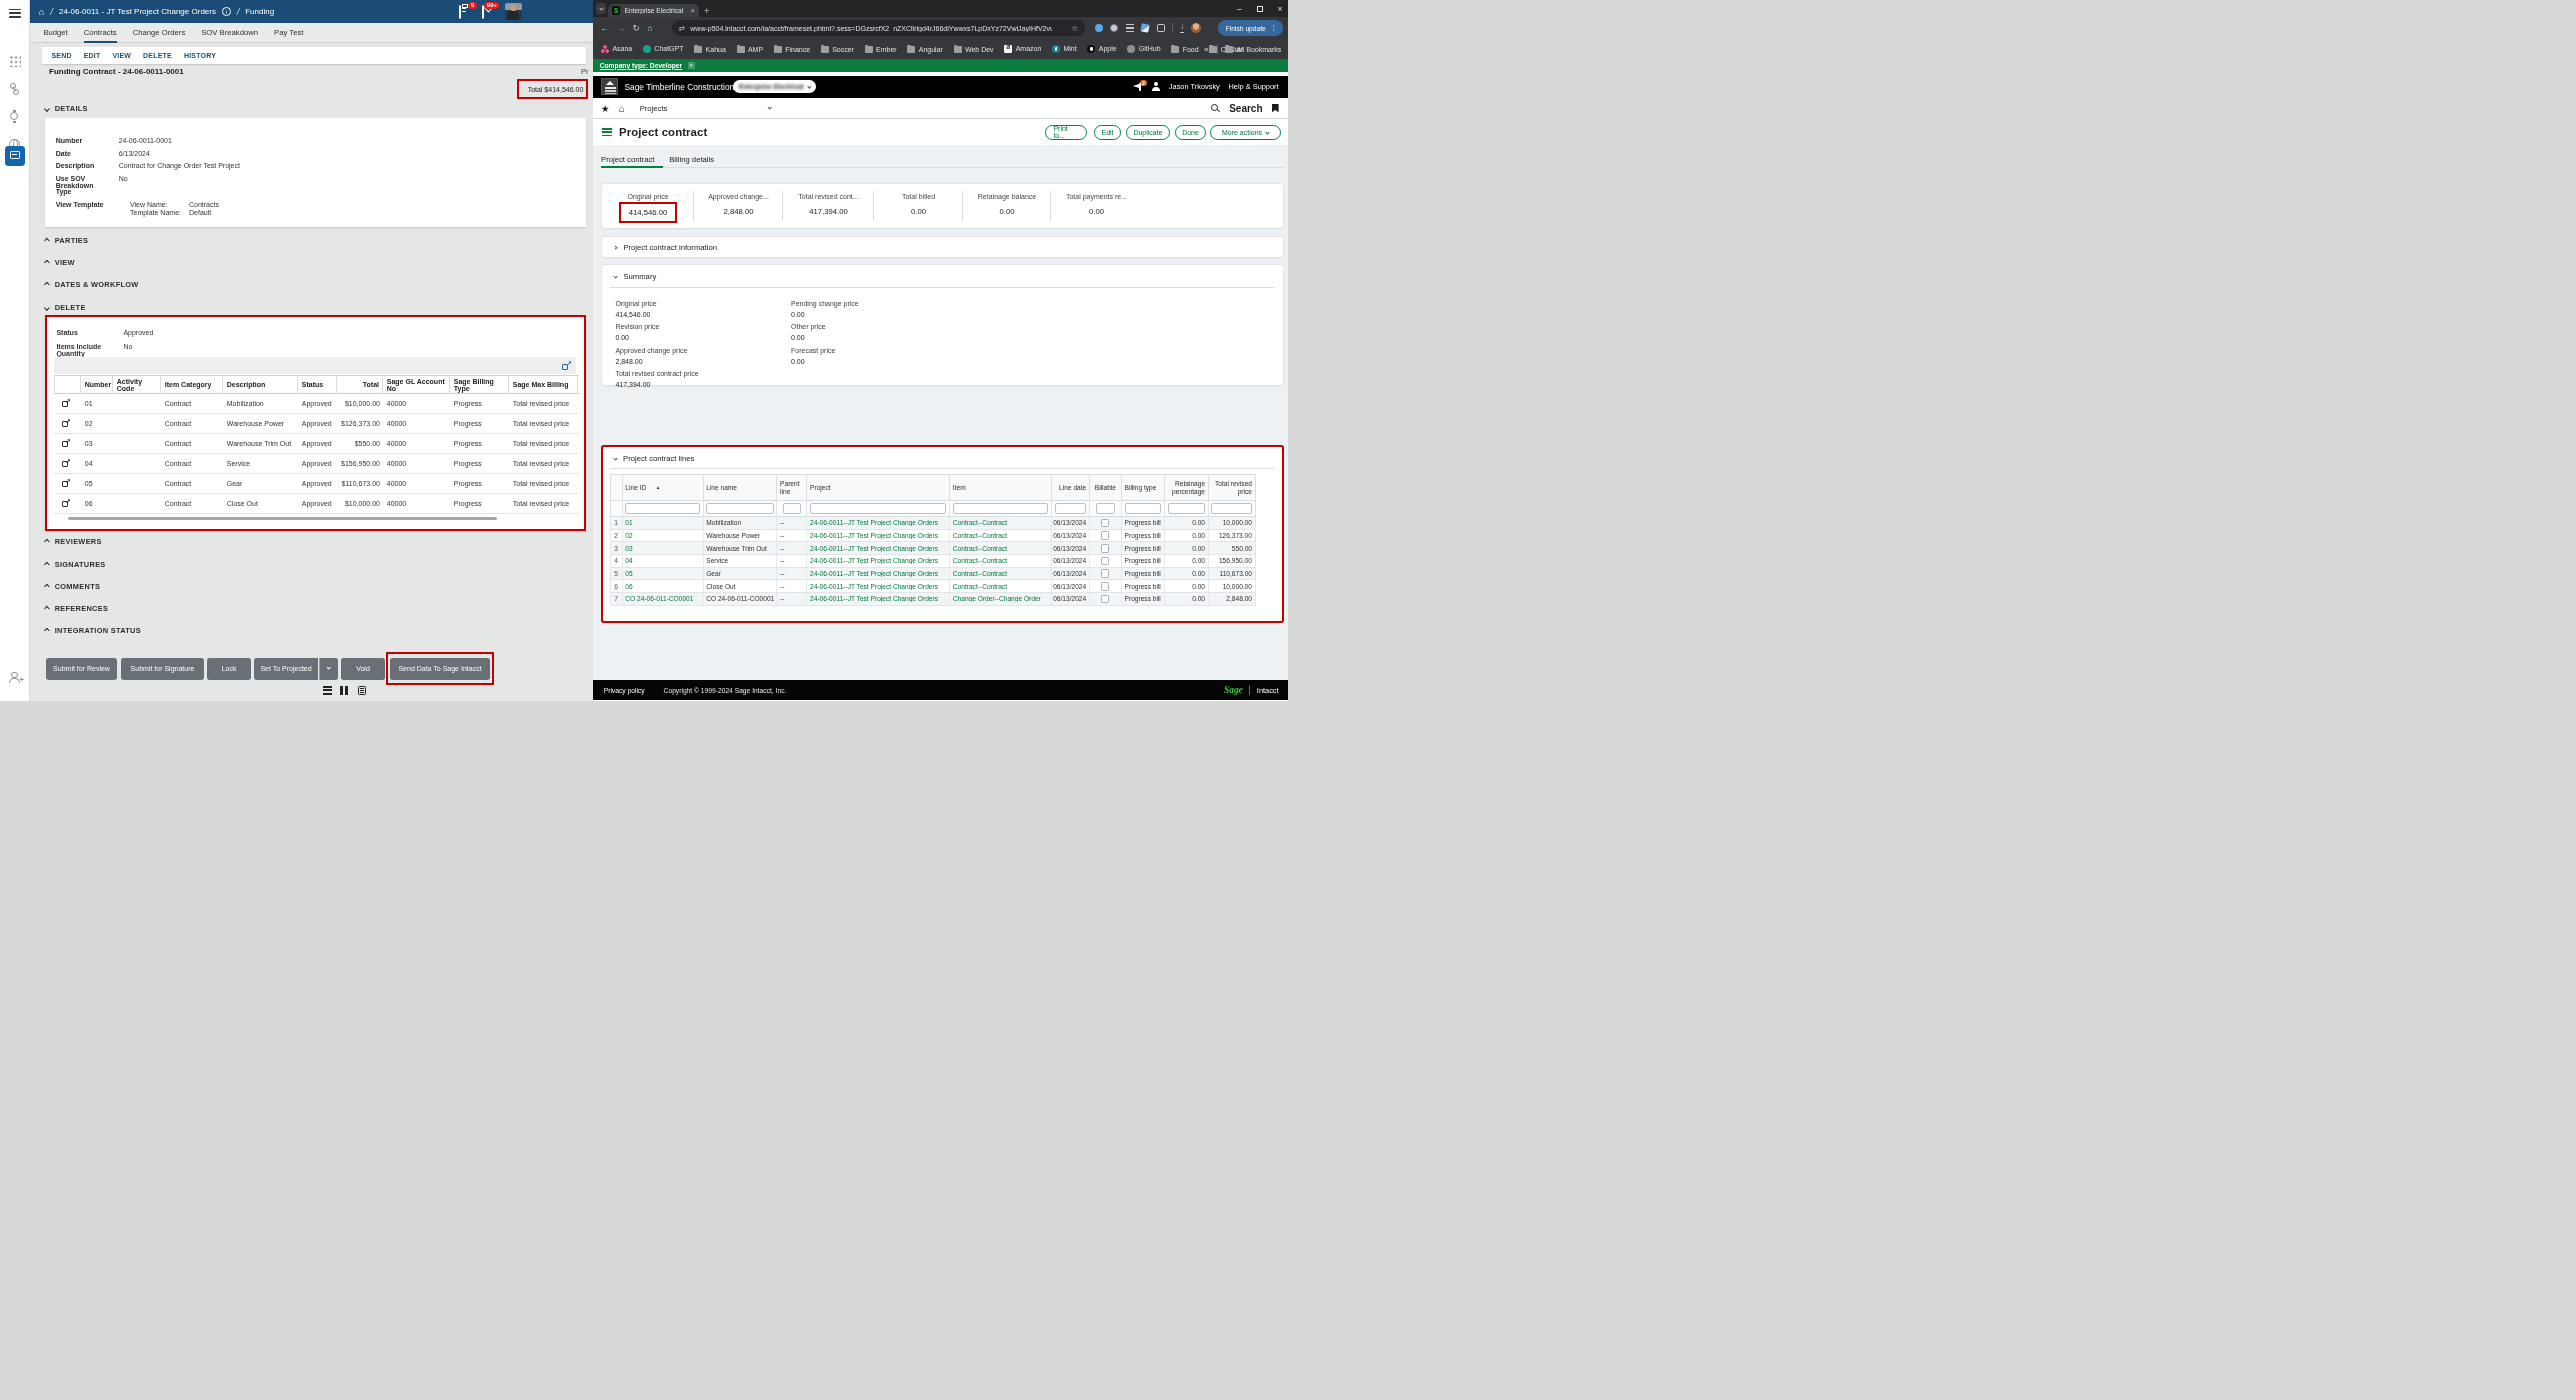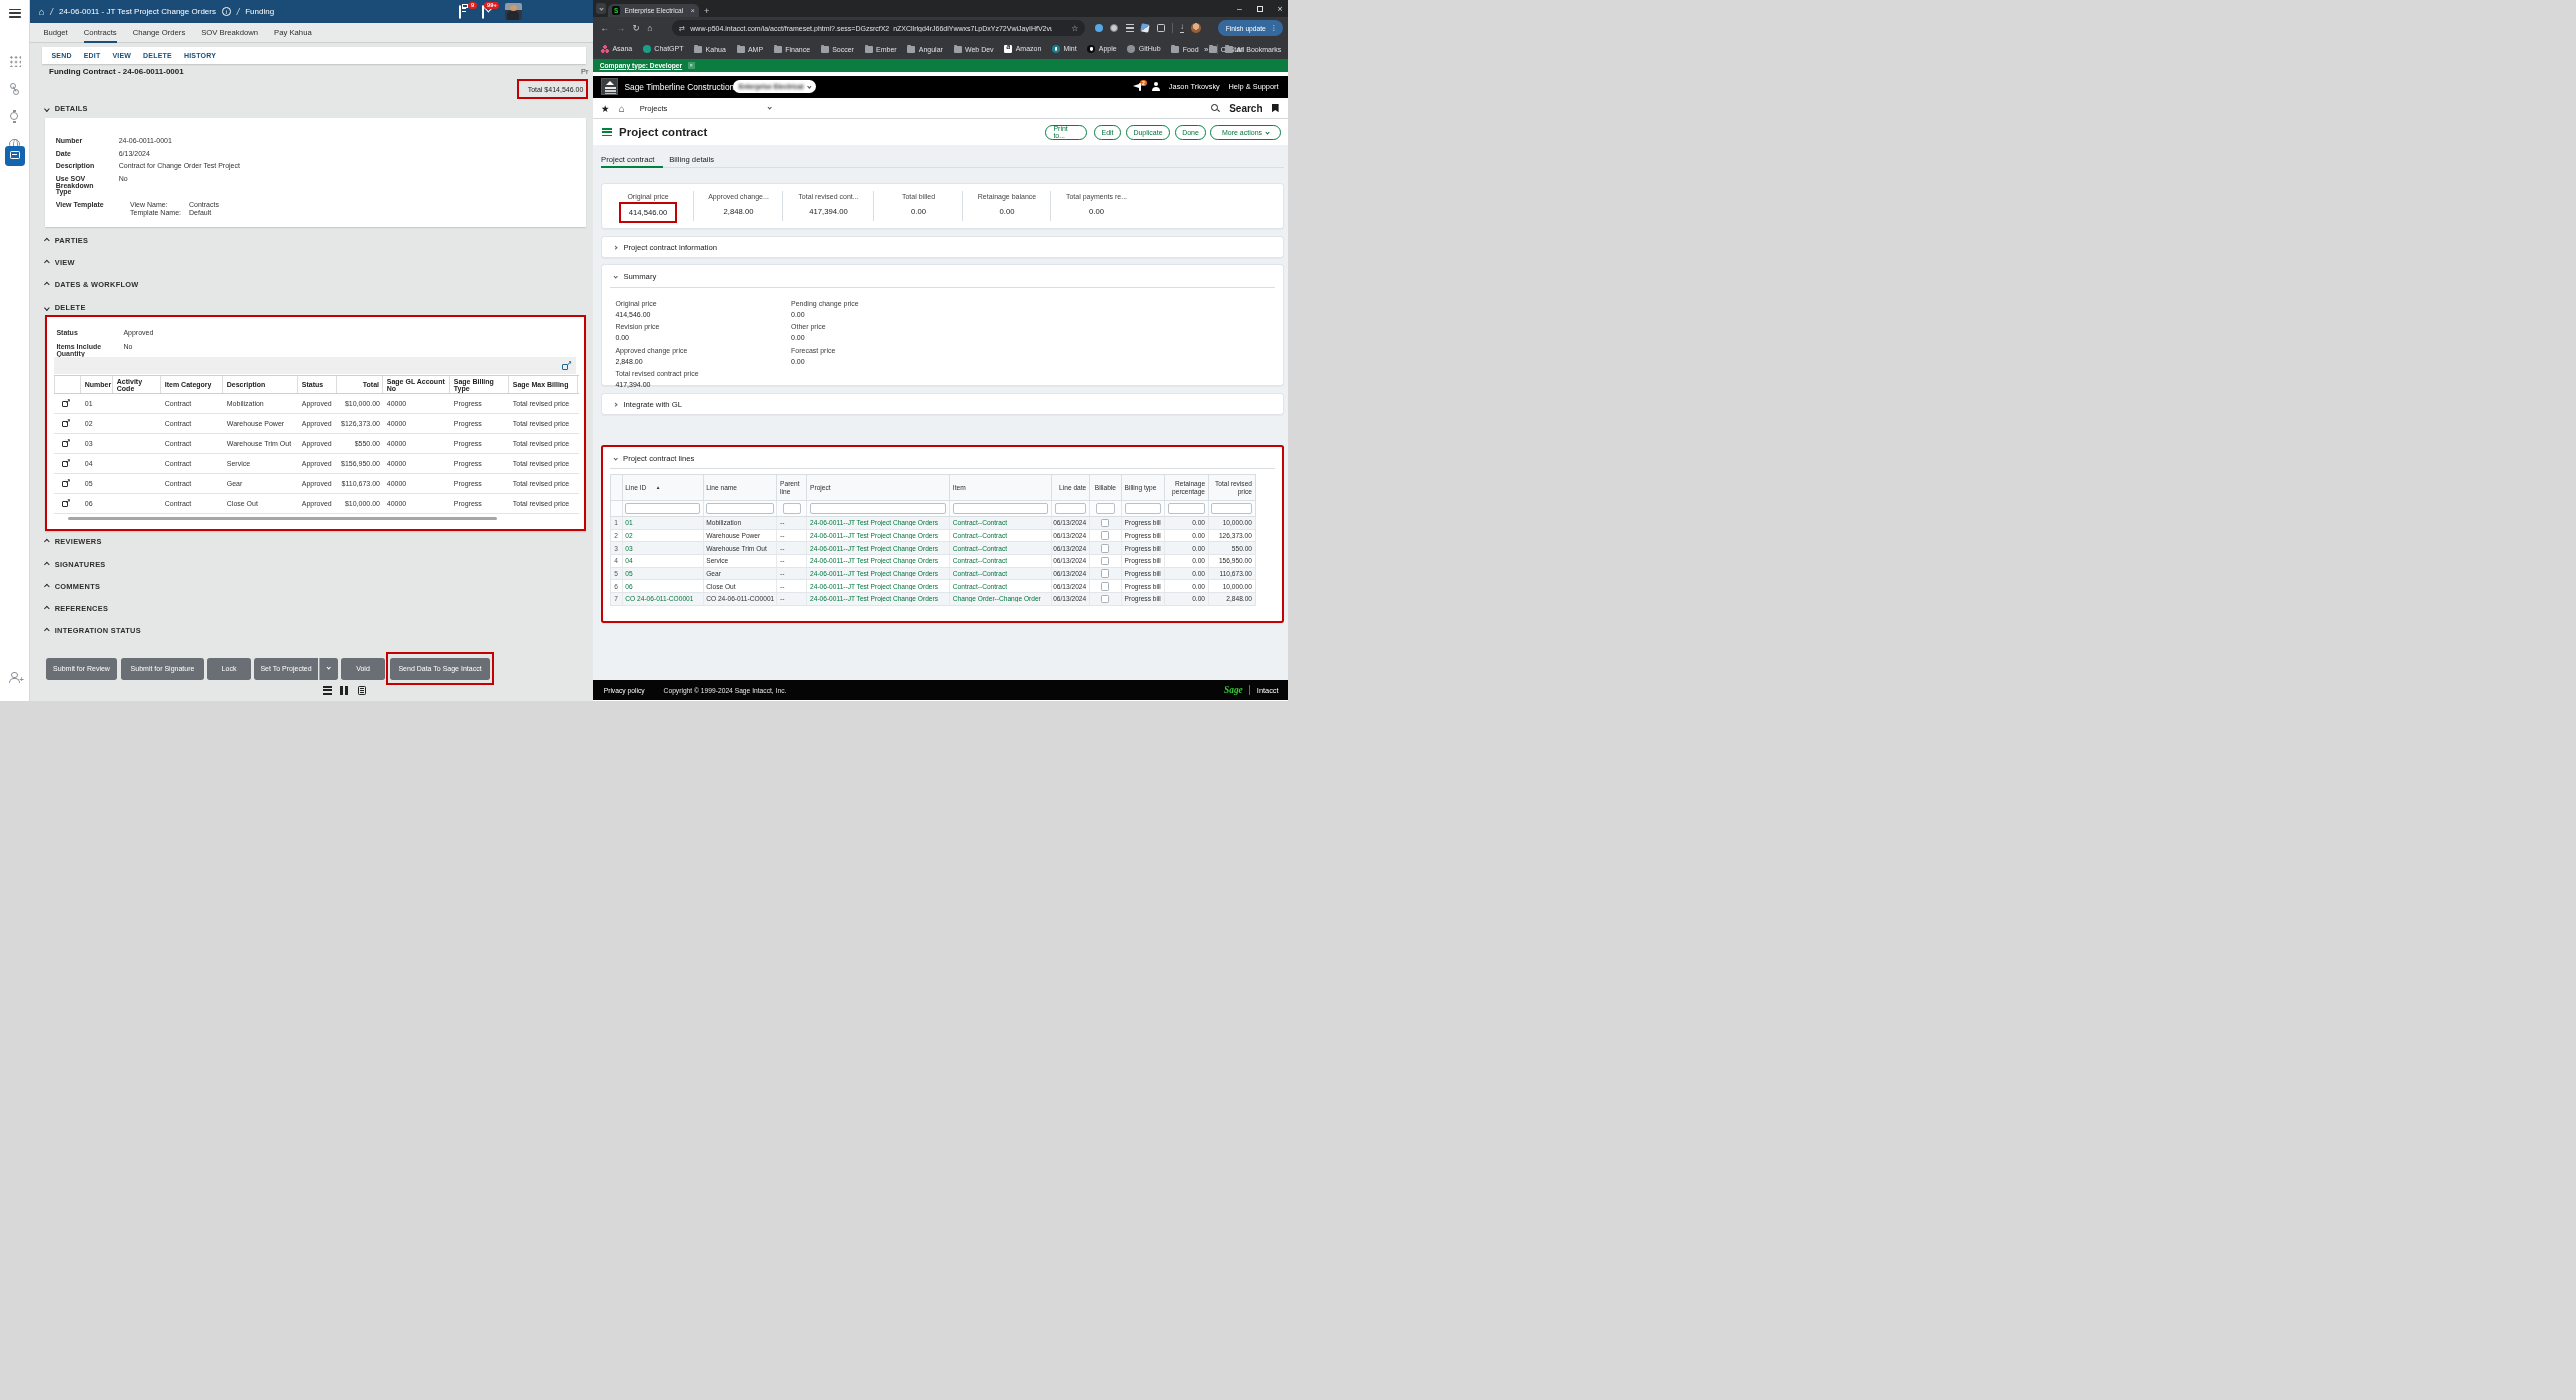--- a/index.html
+++ b/index.html
@@ -296,21 +296,21 @@
           <div class="rl">Very Good Owner</div>
         </span>
       </div>
     </div>
 
     <div id="ltabs">
       <span class="ltab">Budget</span>
       <span class="ltab active">Contracts</span>
       <span class="ltab">Change Orders</span>
       <span class="ltab">SOV Breakdown</span>
-      <span class="ltab">Pay Kahua</span>
+      <span class="ltab">Pay Test</span>
     </div>
 
     <div id="ltoolbar">
       <span>SEND</span>
       <span>EDIT</span>
       <span>VIEW</span>
       <span>DELETE</span>
       <span>HISTORY</span>
     </div>
 
@@ -777,26 +777,20 @@
         <div class="sum-l" style="left:189px;top:58px;">Other price</div>
         <div class="sum-v" style="left:189px;top:69px;">0.00</div>
         <div class="sum-l" style="left:13.4px;top:82px;">Approved change price</div>
         <div class="sum-v" style="left:13.4px;top:93px;">2,848.00</div>
         <div class="sum-l" style="left:189px;top:82px;">Forecast price</div>
         <div class="sum-v" style="left:189px;top:93px;">0.00</div>
         <div class="sum-l" style="left:13.4px;top:105px;">Total revised contract price</div>
         <div class="sum-v" style="left:13.4px;top:116px;">417,394.00</div>
       </div>
 
-      <div class="scard" id="card-gl">
-        <div class="head">
-            <span class="chv right"></span>
-            <span>Integrate with GL</span>
-          </div>
-      </div>
 
       <div class="scard" id="card-lines">
         <div class="head">
             <span class="chv down"></span>
             <span>Project contract lines</span>
           </div>
         <div id="lines-hr"></div>
         <div id="slines">
           <div class="shead">
             <div class="c-rn"></div>

